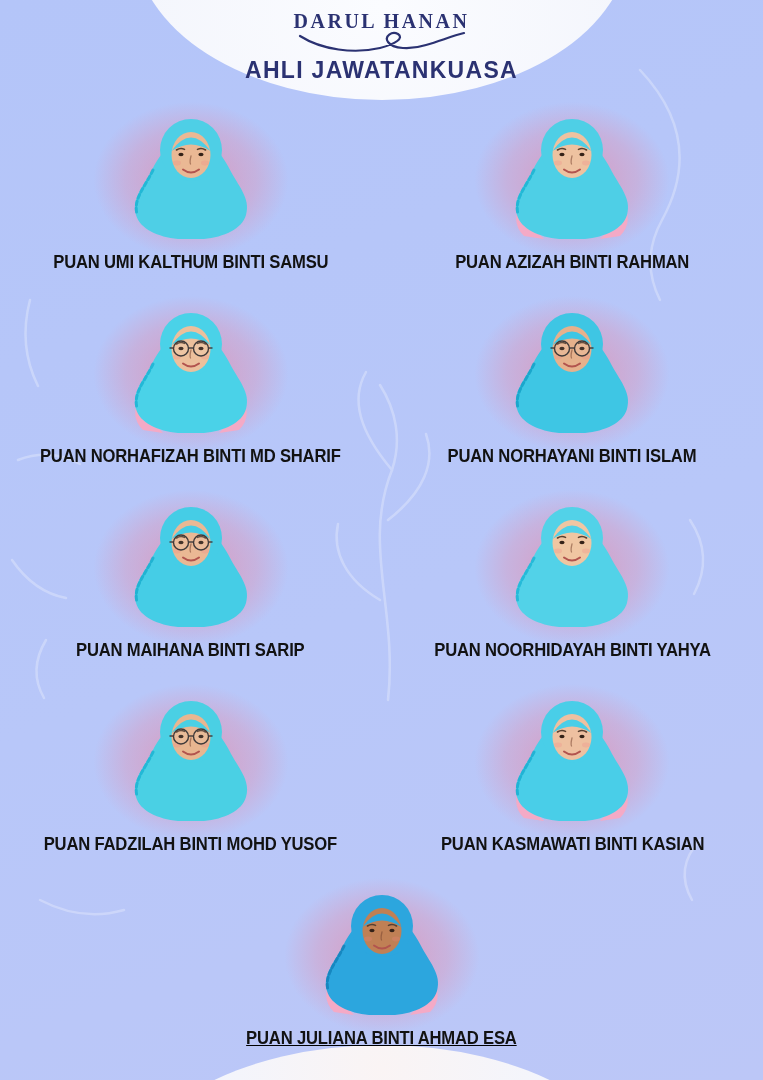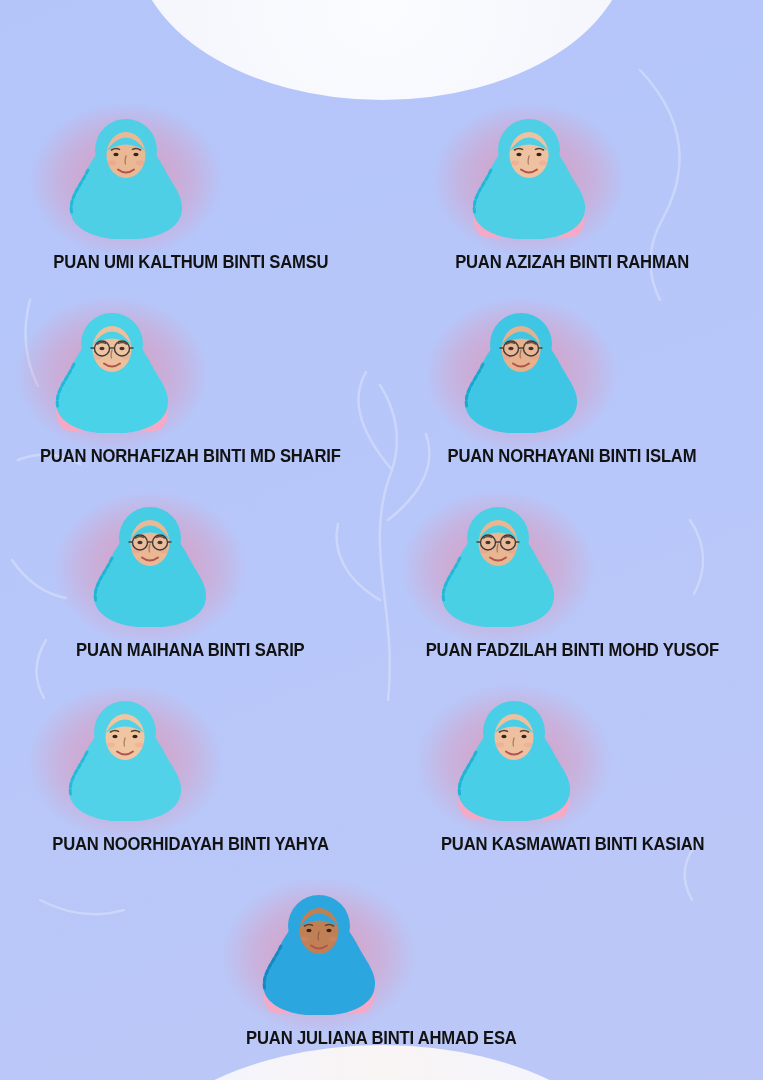--- a/index.html
+++ b/index.html
@@ -31,22 +31,22 @@
   .flourish{display:block;margin:-2px auto 0 auto;}
   .title{
     margin:2px 0 0 0;font-size:23px;font-weight:bold;letter-spacing:1.3px;
     color:var(--header-text,#2b3272);font-family:"Liberation Sans", sans-serif;
   }
   
   .members{
     position:absolute;top:108px;left:0;width:763px;z-index:3;
     display:grid;grid-template-columns:1fr 1fr;row-gap:30px;justify-items:center;
   }
-  .member{margin:0;display:flex;flex-direction:column;align-items:flex-start;}
-  .member:last-child{grid-column:1 / -1;}
+  .member{margin:0;display:flex;flex-direction:column;align-items:center;}
+  .member:last-child{grid-column:1 / -1;text-decoration:underline;}
   .portrait{position:relative;width:160px;height:132px;}
   .glow{
     position:absolute;left:-45px;top:-28px;width:250px;height:200px;
     background:radial-gradient(closest-side, rgba(238,127,154,.62) 0%,
                rgba(238,127,154,.28) 52%, rgba(238,127,154,0) 78%);
     pointer-events:none;
   }
   .person{position:relative;width:160px;height:132px;display:block;}
   .member-name{
     margin-top:12px;line-height:20px;font-size:17.5px;font-weight:bold;
@@ -80,20 +80,27 @@
       <path d="M46,640 q-18,30 -2,58"></path>
       <path d="M40,900 q42,22 84,10"></path>
       <path d="M690,520 q24,36 4,74"></path>
       <path d="M700,840 q-26,28 -8,60"></path>
     </g>
   </svg>
 
   <div class="header-ellipse"></div>
   <div class="bottom-ellipse"></div>
 
+  <header class="header-content">
+    <div class="logo">DARUL HANAN</div>
+    <svg class="flourish" width="180" height="24" viewBox="0 0 180 24" xmlns="http://www.w3.org/2000/svg">
+      <path d="M8,5 C30,19 62,23 88,17 C104,13 112,7 106,3 C100,0 92,5 96,11 C101,18 118,19 134,14 C148,10 160,5 172,2" stroke="#2b3272" stroke-width="2.2" fill="none" stroke-linecap="round"></path>
+    </svg>
+    <h1 class="title">AHLI JAWATANKUASA</h1>
+  </header>
 
   <main class="members" id="members">
   <figure class="member" style="--hijab: #4ecfe6; --hijab-dark: #18b2d2; --skin: #eab894;">
     <div class="portrait">
       <div class="glow"></div>
       <svg class="person" viewBox="0 0 160 132" xmlns="http://www.w3.org/2000/svg">
 
         <path class="p-drape" d="M80,30 C62,32 50,44 42,60 C33,78 20,90 25,107 C29,121 47,129 67,131 L93,131 C113,129 131,121 135,107 C140,90 127,78 118,60 C110,44 98,32 80,30 Z"></path>
         <path class="p-edge" d="M42,62 C34,79 22,91 26,106"></path>
         <circle class="p-head" cx="80" cy="42" r="31"></circle>
@@ -232,20 +239,46 @@
           <circle cx="90" cy="46.5" r="7.5"></circle>
           <path d="M77.5,46 h5" fill="none"></path>
           <path d="M62.5,46 h-4" fill="none"></path>
           <path d="M97.5,46 h4" fill="none"></path>
         </g>
       </svg>
     </div>
     <figcaption class="member-name">PUAN MAIHANA BINTI SARIP</figcaption>
   </figure>
 
+  <figure class="member" style="--hijab: #52d2e8; --hijab-dark: #1ab4d4; --skin: #f0c6a2;">
+    <div class="portrait">
+      <div class="glow"></div>
+      <svg class="person" viewBox="0 0 160 132" xmlns="http://www.w3.org/2000/svg">
+
+        <path class="p-drape" d="M80,30 C62,32 50,44 42,60 C33,78 20,90 25,107 C29,121 47,129 67,131 L93,131 C113,129 131,121 135,107 C140,90 127,78 118,60 C110,44 98,32 80,30 Z"></path>
+        <path class="p-edge" d="M42,62 C34,79 22,91 26,106"></path>
+        <circle class="p-head" cx="80" cy="42" r="31"></circle>
+        <ellipse class="p-face" cx="80" cy="47" rx="19.5" ry="23"></ellipse>
+        <path class="p-band" d="M60.5,43 Q80,16 99.5,43 Q80,30 60.5,43 Z"></path>
+        <g>
+          <path d="M65.5,42 q4,-2.6 8,-0.6" stroke="#5a4030" stroke-width="1.6" fill="none" stroke-linecap="round"></path>
+          <path d="M86.5,41.4 q4,-2 8,0.6" stroke="#5a4030" stroke-width="1.6" fill="none" stroke-linecap="round"></path>
+          <ellipse cx="70" cy="46.5" rx="2.6" ry="1.8" fill="#352218"></ellipse>
+          <ellipse cx="90" cy="46.5" rx="2.6" ry="1.8" fill="#352218"></ellipse>
+          <path d="M80,48 q-1.5,6 -0.5,8" stroke="rgba(120,70,50,.55)" stroke-width="1.3" fill="none" stroke-linecap="round"></path>
+          <ellipse cx="66" cy="55" rx="4" ry="2.4" fill="rgba(240,130,130,.25)"></ellipse>
+          <ellipse cx="94" cy="55" rx="4" ry="2.4" fill="rgba(240,130,130,.25)"></ellipse>
+          <path d="M72,61.5 q8,6 16,0" stroke="#b2544e" stroke-width="2" fill="none" stroke-linecap="round"></path>
+        </g>
+
+      </svg>
+    </div>
+    <figcaption class="member-name">PUAN NOORHIDAYAH BINTI YAHYA</figcaption>
+  </figure>
+
   <figure class="member" style="--hijab: #4ad0e4; --hijab-dark: #18b2d2; --skin: #e8b690;">
     <div class="portrait">
       <div class="glow"></div>
       <svg class="person" viewBox="0 0 160 132" xmlns="http://www.w3.org/2000/svg">
 
         <path class="p-drape" d="M80,30 C62,32 50,44 42,60 C33,78 20,90 25,107 C29,121 47,129 67,131 L93,131 C113,129 131,121 135,107 C140,90 127,78 118,60 C110,44 98,32 80,30 Z"></path>
         <path class="p-edge" d="M42,62 C34,79 22,91 26,106"></path>
         <circle class="p-head" cx="80" cy="42" r="31"></circle>
         <ellipse class="p-face" cx="80" cy="47" rx="19.5" ry="23"></ellipse>
         <path class="p-band" d="M60.5,43 Q80,16 99.5,43 Q80,30 60.5,43 Z"></path>
@@ -264,46 +297,20 @@
           <circle cx="90" cy="46.5" r="7.5"></circle>
           <path d="M77.5,46 h5" fill="none"></path>
           <path d="M62.5,46 h-4" fill="none"></path>
           <path d="M97.5,46 h4" fill="none"></path>
         </g>
       </svg>
     </div>
     <figcaption class="member-name">PUAN FADZILAH BINTI MOHD YUSOF</figcaption>
   </figure>
 
-  <figure class="member" style="--hijab: #52d2e8; --hijab-dark: #1ab4d4; --skin: #f0c6a2;">
-    <div class="portrait">
-      <div class="glow"></div>
-      <svg class="person" viewBox="0 0 160 132" xmlns="http://www.w3.org/2000/svg">
-
-        <path class="p-drape" d="M80,30 C62,32 50,44 42,60 C33,78 20,90 25,107 C29,121 47,129 67,131 L93,131 C113,129 131,121 135,107 C140,90 127,78 118,60 C110,44 98,32 80,30 Z"></path>
-        <path class="p-edge" d="M42,62 C34,79 22,91 26,106"></path>
-        <circle class="p-head" cx="80" cy="42" r="31"></circle>
-        <ellipse class="p-face" cx="80" cy="47" rx="19.5" ry="23"></ellipse>
-        <path class="p-band" d="M60.5,43 Q80,16 99.5,43 Q80,30 60.5,43 Z"></path>
-        <g>
-          <path d="M65.5,42 q4,-2.6 8,-0.6" stroke="#5a4030" stroke-width="1.6" fill="none" stroke-linecap="round"></path>
-          <path d="M86.5,41.4 q4,-2 8,0.6" stroke="#5a4030" stroke-width="1.6" fill="none" stroke-linecap="round"></path>
-          <ellipse cx="70" cy="46.5" rx="2.6" ry="1.8" fill="#352218"></ellipse>
-          <ellipse cx="90" cy="46.5" rx="2.6" ry="1.8" fill="#352218"></ellipse>
-          <path d="M80,48 q-1.5,6 -0.5,8" stroke="rgba(120,70,50,.55)" stroke-width="1.3" fill="none" stroke-linecap="round"></path>
-          <ellipse cx="66" cy="55" rx="4" ry="2.4" fill="rgba(240,130,130,.25)"></ellipse>
-          <ellipse cx="94" cy="55" rx="4" ry="2.4" fill="rgba(240,130,130,.25)"></ellipse>
-          <path d="M72,61.5 q8,6 16,0" stroke="#b2544e" stroke-width="2" fill="none" stroke-linecap="round"></path>
-        </g>
-
-      </svg>
-    </div>
-    <figcaption class="member-name">PUAN NOORHIDAYAH BINTI YAHYA</figcaption>
-  </figure>
-
   <figure class="member" style="--hijab: #49cee8; --hijab-dark: #17add0; --skin: #eec0a0;">
     <div class="portrait">
       <div class="glow"></div>
       <svg class="person" viewBox="0 0 160 132" xmlns="http://www.w3.org/2000/svg">
         <path class="p-garment" d="M30,96 C22,106 22,118 32,128 L52,131 C40,120 36,106 40,96 Z"></path>
         <path class="p-garment" d="M130,96 C138,106 138,118 128,128 L108,131 C120,120 124,106 120,96 Z"></path>
         <path class="p-drape" d="M80,30 C62,32 50,44 42,60 C33,78 20,90 25,107 C29,121 47,129 67,131 L93,131 C113,129 131,121 135,107 C140,90 127,78 118,60 C110,44 98,32 80,30 Z"></path>
         <path class="p-edge" d="M42,62 C34,79 22,91 26,106"></path>
         <circle class="p-head" cx="80" cy="42" r="31"></circle>
         <ellipse class="p-face" cx="80" cy="47" rx="19.5" ry="23"></ellipse>

